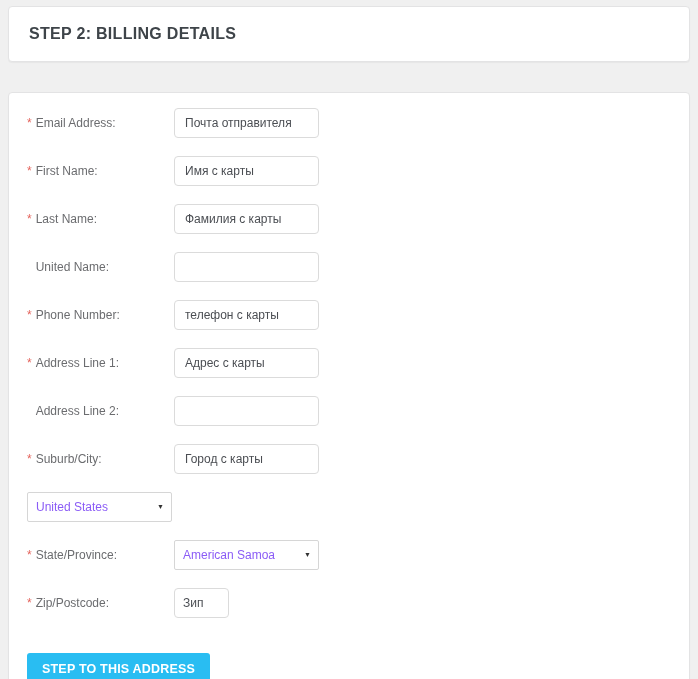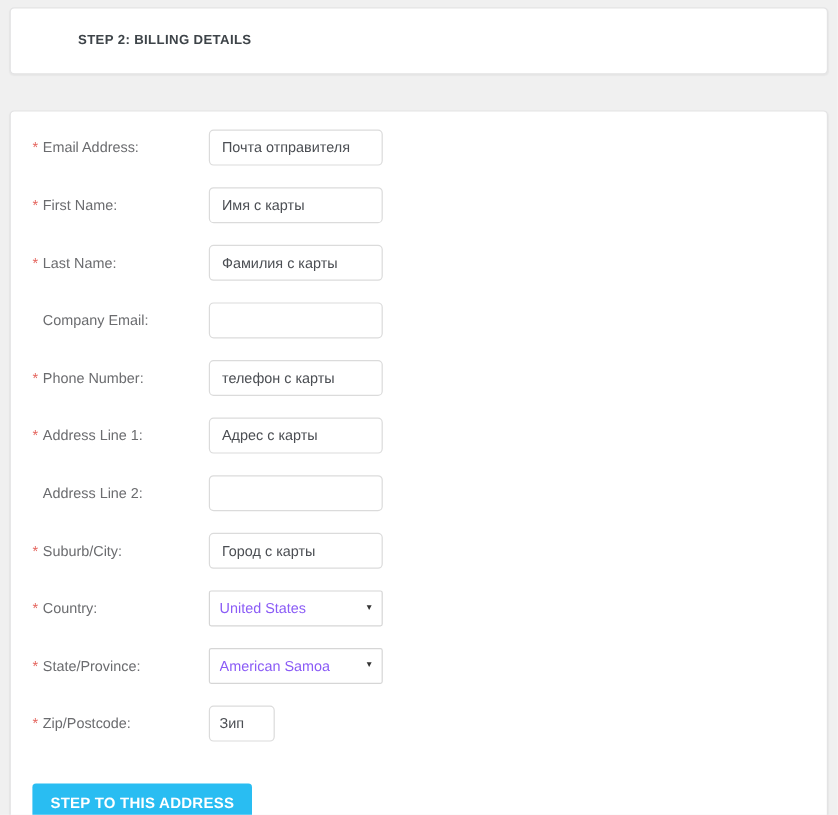--- a/index.html
+++ b/index.html
@@ -20,25 +20,24 @@
     box-shadow: 0 1px 1px rgba(0,0,0,0.04);
   }
   .header-card {
     top: 6px;
     height: 56px;
     display: flex;
     align-items: center;
     padding: 0 20px;
   }
   .page-title {
-    font-size: 11px;
+    font-size: 16px;
     font-weight: bold;
     color: #3e4449;
     letter-spacing: 0.3px;
-    margin-left: 36px;
   }
   .form-card {
     top: 92px;
     height: 595px;
     padding: 15px 18px 0 18px;
   }
   .form-row {
     display: flex;
     align-items: center;
     height: 30px;
@@ -147,21 +146,21 @@
     <div class="field-label">
       <span class="req">*</span><span class="label-text">Last Name:</span>
     </div>
     <div class="control">
           <input type="text" class="text-input" value="Фамилия с карты" style="">
         </div>
   </div>
 
   <div class="form-row">
     <div class="field-label">
-      <span class="req hidden-req">*</span><span class="label-text">Company Email:</span>
+      <span class="req hidden-req">*</span><span class="label-text">United Name:</span>
     </div>
     <div class="control">
           <input type="text" class="text-input" value="" style="">
         </div>
   </div>
 
   <div class="form-row">
     <div class="field-label">
       <span class="req">*</span><span class="label-text">Phone Number:</span>
     </div>
@@ -191,23 +190,20 @@
   <div class="form-row">
     <div class="field-label">
       <span class="req">*</span><span class="label-text">Suburb/City:</span>
     </div>
     <div class="control">
           <input type="text" class="text-input" value="Город с карты" style="">
         </div>
   </div>
 
   <div class="form-row">
-    <div class="field-label">
-      <span class="req">*</span><span class="label-text">Country:</span>
-    </div>
     <div class="control">
           <div class="select-wrap"><select><option>United States</option></select><span class="select-arrow">▼</span></div>
         </div>
   </div>
 
   <div class="form-row">
     <div class="field-label">
       <span class="req">*</span><span class="label-text">State/Province:</span>
     </div>
     <div class="control">

